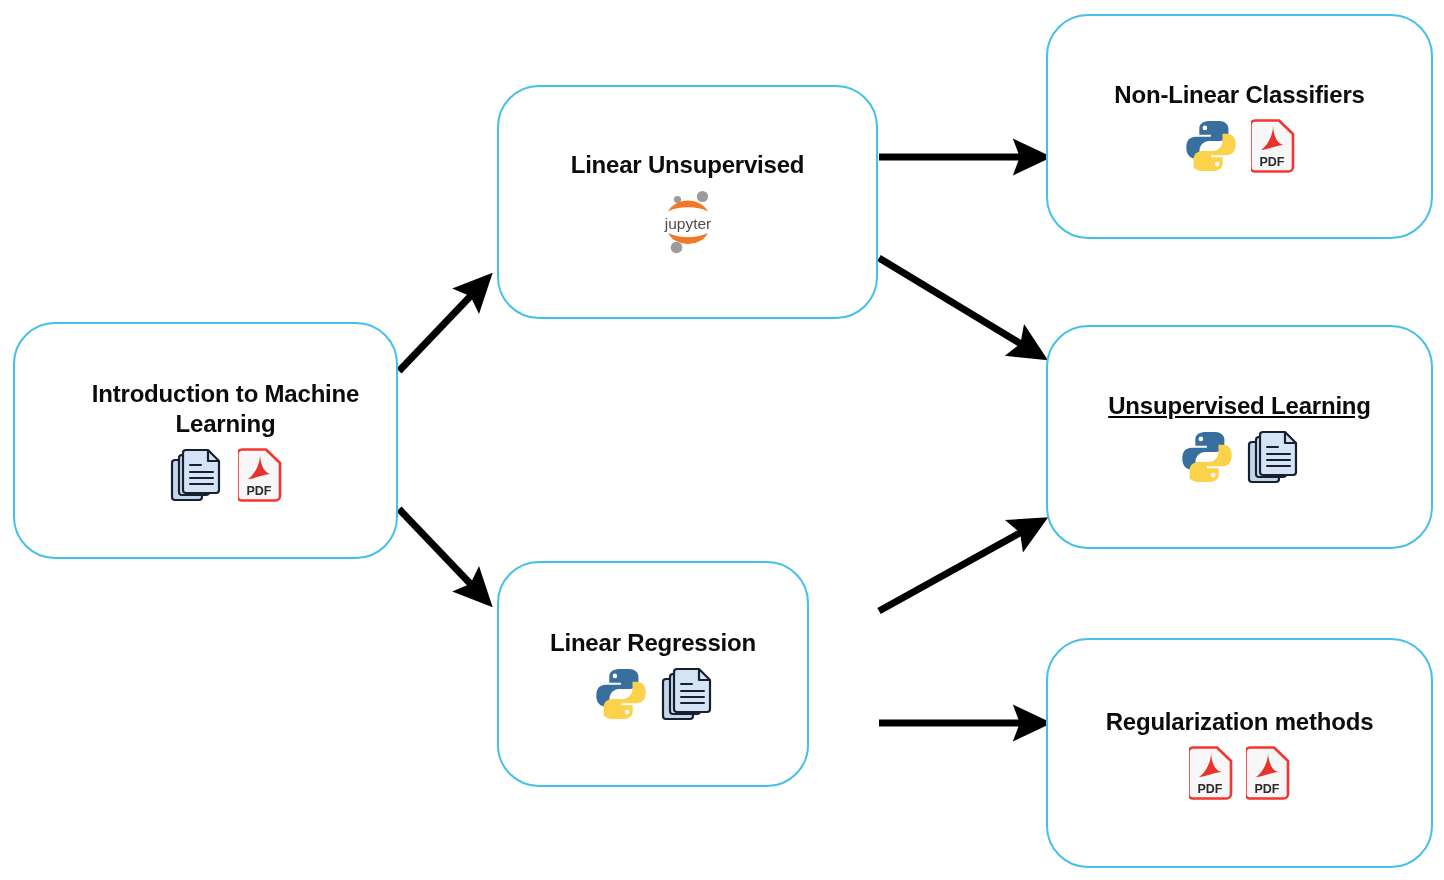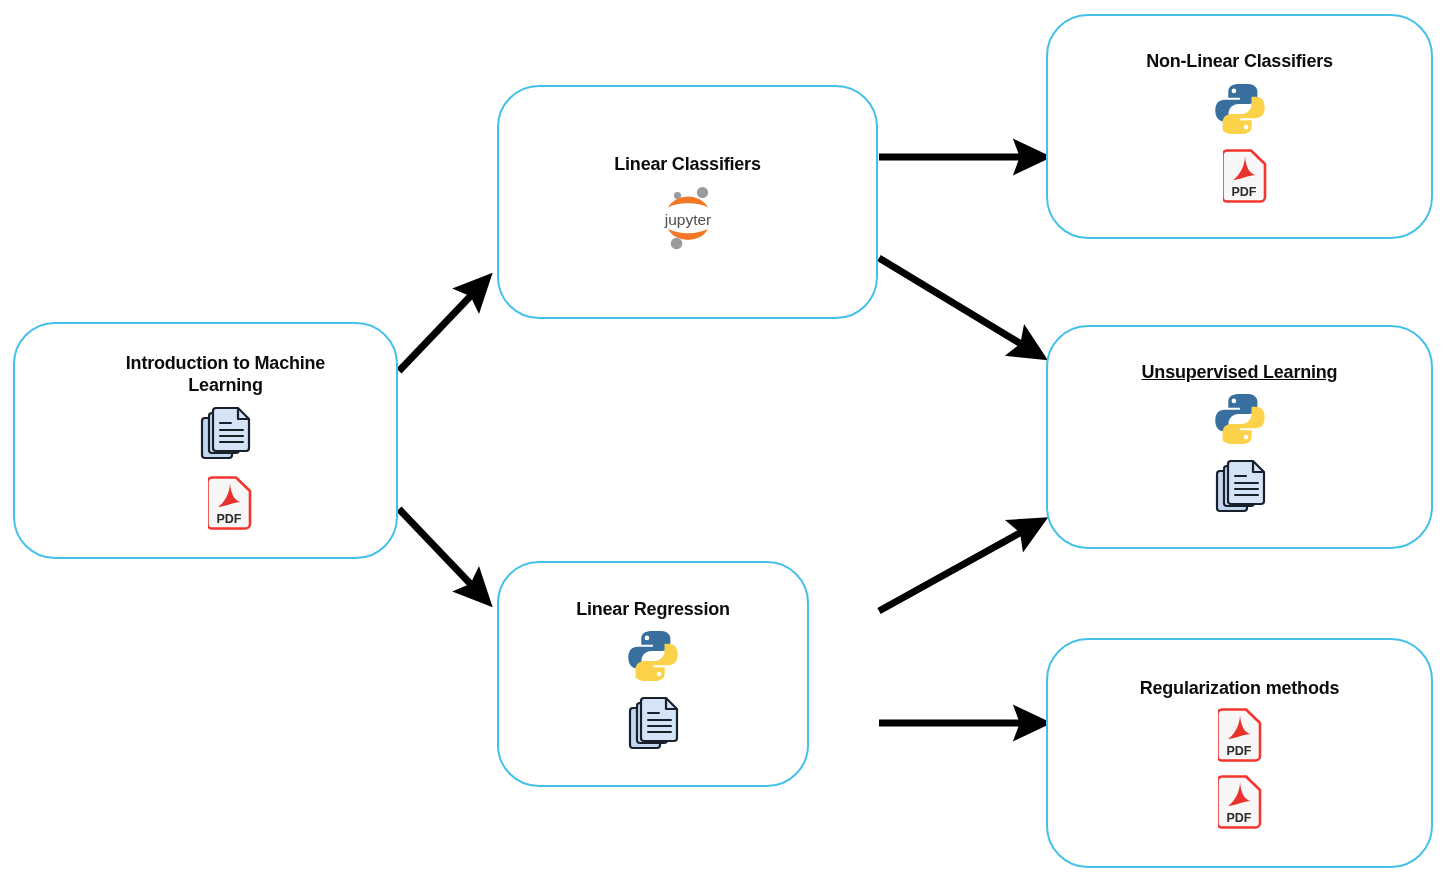--- a/index.html
+++ b/index.html
@@ -25,31 +25,31 @@
     background: #ffffff;
     border: 2.5px solid #45c0e8;
     border-radius: 42px;
     display: flex;
     flex-direction: column;
     align-items: center;
     justify-content: center;
   }
   .node-label {
     font-weight: bold;
-    font-size: 18px;
+    font-size: 24px;
     line-height: 1.25;
     color: #0c0c0c;
     text-align: center;
     letter-spacing: -0.2px;
     padding: 0 14px;
     white-space: pre-line;
   }
   .icon-row {
     display: flex;
-    flex-direction: column;
+    flex-direction: row;
     align-items: flex-end;
     justify-content: center;
     gap: 16px;
     margin-top: 9px;
   }
   .icon-row.tight { gap: 13px; }
   .icon {
     display: block;
     flex: none;
   }
@@ -111,21 +111,21 @@
 
       <svg class="icon" width="44" height="54" viewBox="0 0 44 54">
         <path d="M4,1.5 H28 L42,15 V48 a4.5,4.5 0 0 1 -4.5,4.5 H4 A4.5,4.5 0 0 1 -0.5,48 V6 A4.5,4.5 0 0 1 4,1.5 Z" fill="#f7f7f7" stroke="#f4362f" stroke-width="2.6" stroke-linejoin="round"></path>
         <path d="M22,7 C22,18 15,28 10,31 C15,31 27,26 33,26 C27,25 23,19 22,7 Z" fill="#e8322c"></path>
         <text x="21" y="47" text-anchor="middle" font-family="'Liberation Sans',sans-serif" font-size="12.5" font-weight="bold" fill="#2b2b2b">PDF</text>
       </svg>
     </div>
   </div>
 
   <div class="node" style="left:497px; top:85px; width:381px; height:234px;">
-    <div class="node-label">Linear Classifiers</div>
+    <div class="node-label">Linear Unsupervised</div>
     <div class="icon-row">
 
       <svg class="icon" width="62" height="66" viewBox="0 0 62 66">
         <circle cx="20.5" cy="10.5" r="3.6" fill="#9b9b9b"></circle>
         <circle cx="45.5" cy="7.5" r="5.6" fill="#9b9b9b"></circle>
         <circle cx="19.5" cy="58.5" r="5.8" fill="#9b9b9b"></circle>
         <path d="M11,22.5 a22,19 0 0 1 40,0 a29,15 0 0 0 -40,0 Z" fill="#f37726"></path>
         <path d="M11,44 a22,19 0 0 0 40,0 a29,15 0 0 1 -40,0 Z" fill="#f37726"></path>
         <text x="31" y="39.5" text-anchor="middle" font-family="'Liberation Sans',sans-serif" font-size="15.5" fill="#4d4d4d">jupyter</text>
       </svg>

